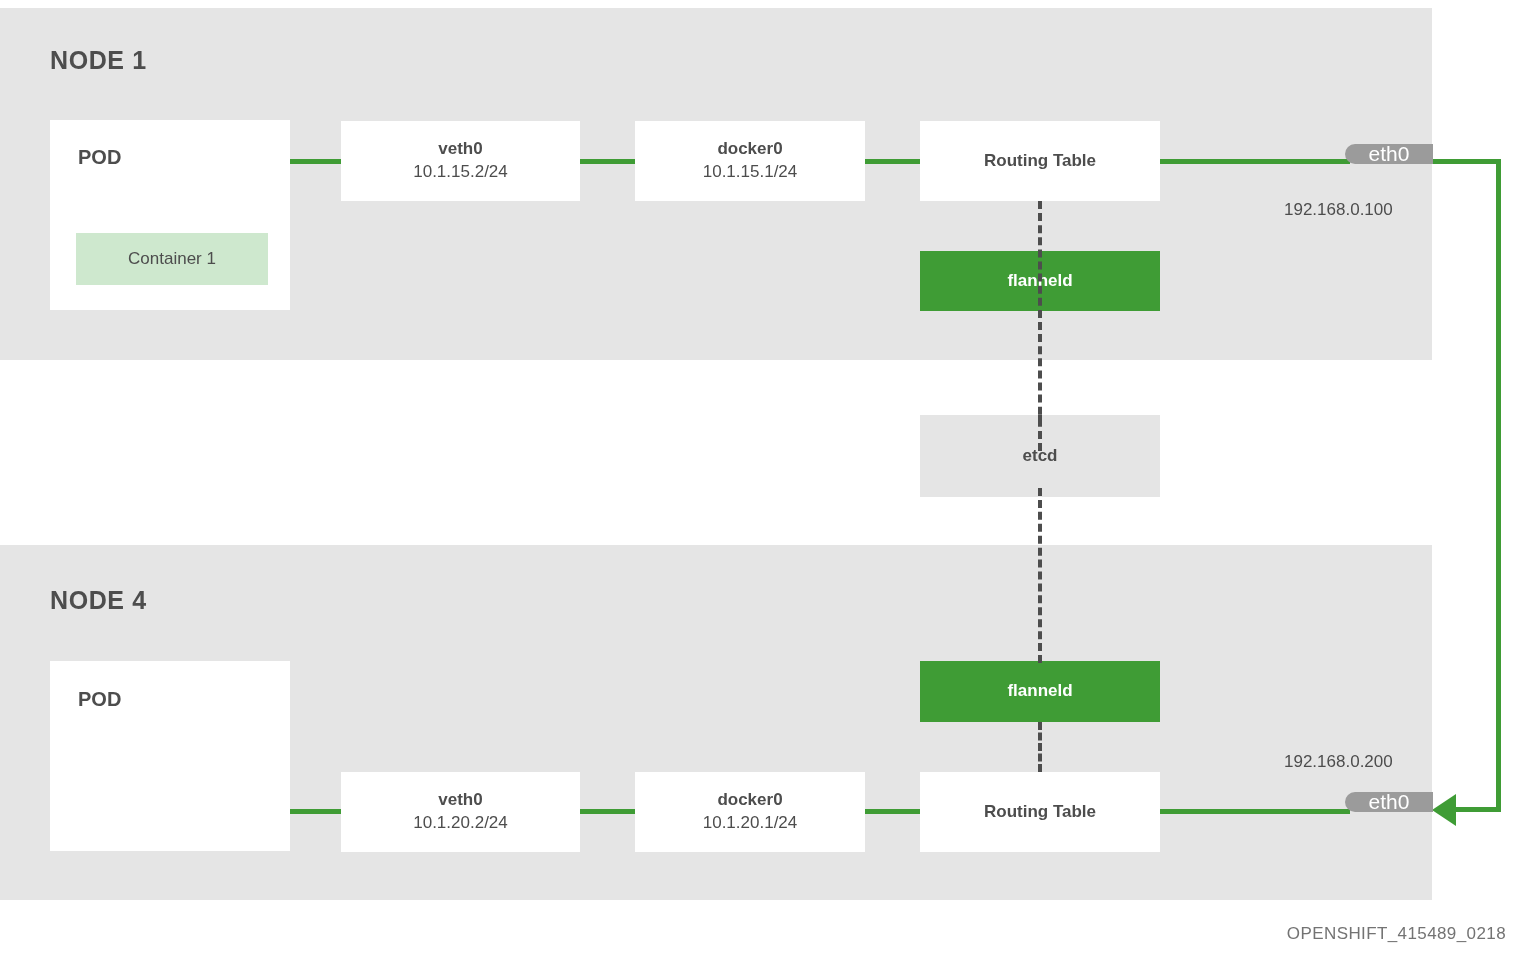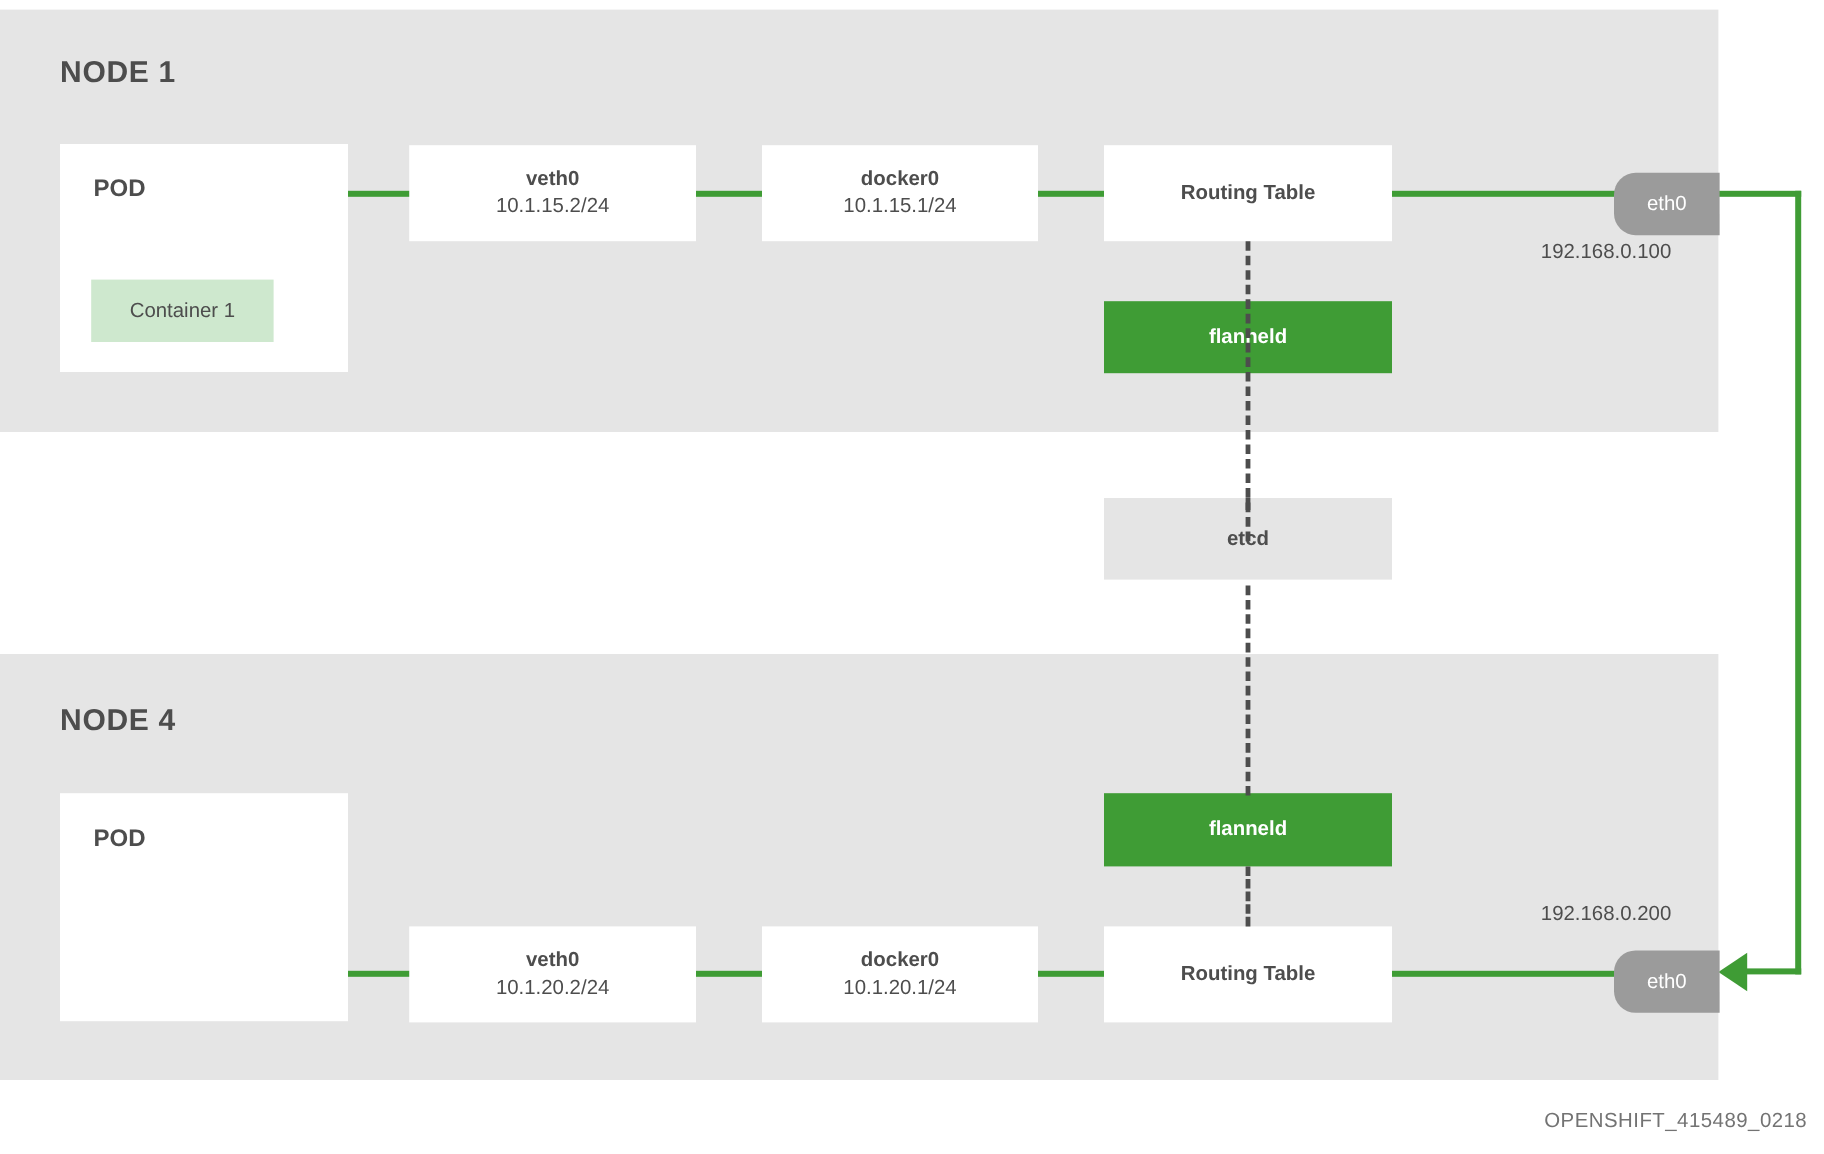--- a/index.html
+++ b/index.html
@@ -89,29 +89,29 @@
     display: flex;
     align-items: center;
     justify-content: center;
     font-size: 17px;
     color: #4d4d4d;
   }
 
   
   .eth-badge {
     position: absolute;
-    height: 52px;
+    height: 20px;
     background: #9b9b9b;
     border-top-left-radius: 18px;
     border-bottom-left-radius: 18px;
     display: flex;
     align-items: center;
     justify-content: center;
     color: #ffffff;
-    font-size: 17px;
+    font-size: 21px;
     z-index: 6;
   }
   .ip-label {
     position: absolute;
     font-size: 17px;
     color: #4d4d4d;
     white-space: nowrap;
   }
 
   
@@ -156,21 +156,21 @@
 </head>
 <body>
 
 <div id="canvas">
 
   <div class="node-panel" id="node1-panel"></div>
   <div class="node-title" id="node1-title">NODE 1</div>
 
   <div class="pod-box" style="left:50px; top:120px; width:240px; height:190px;"></div>
   <div class="pod-label" style="top:146px; left:78px;">POD</div>
-  <div class="container-chip" style="left:76px; top:233px; width:152px; height:52px;">Container 1</div>
+  <div class="container-chip" style="left:76px; top:233px; width:192px; height:52px;">Container 1</div>
 
   <div class="hline" style="left:290px; top:159px; width:51px;"></div>
 
   <div class="box box-white" style="left:341px; top:121px; width:239px; height:80px;">
     <div class="box-title">veth0</div>
     <div class="box-sub">10.1.15.2/24</div>
   </div>
 
   <div class="hline" style="left:580px; top:159px; width:55px;"></div>
 
@@ -195,21 +195,21 @@
 
   <div class="eth-badge" style="left:1345px; top:144px; width:88px;">eth0</div>
   <div class="ip-label" style="left:1284px; top:200px;">192.168.0.100</div>
 
   <div class="hline" style="left:1428px; top:159px; width:73px;"></div>
   <div class="vline" style="left:1496px; top:159px; height:653px;"></div>
   <div class="hline" style="left:1455px; top:807px; width:46px;"></div>
   <div class="arrow-left" style="left:1432px; top:794px;"></div>
 
   <div class="dashed-v" style="left:1038px; top:415px; height:10px;"></div>
-  <div class="box box-gray" style="left:920px; top:415px; width:240px; height:68px;">
+  <div class="box box-gray" style="left:920px; top:415px; width:240px; height:82px;">
     <div class="box-title">etcd</div>
   </div>
   <div class="dashed-v" style="left:1038px; top:488px; height:175px;"></div>
 
   <div class="node-panel" id="node2-panel"></div>
   <div class="node-title" id="node2-title">NODE 4</div>
 
   <div class="pod-box" style="left:50px; top:661px; width:240px; height:190px;"></div>
   <div class="pod-label" style="top:688px; left:78px;">POD</div>
 

